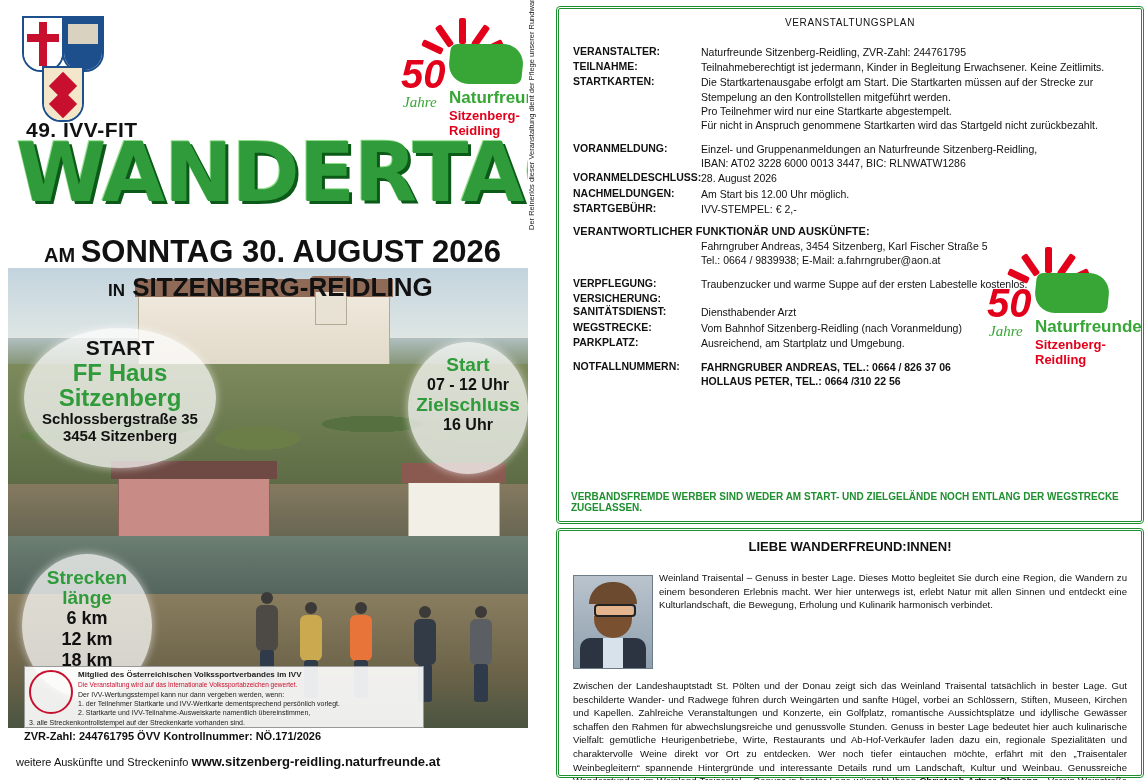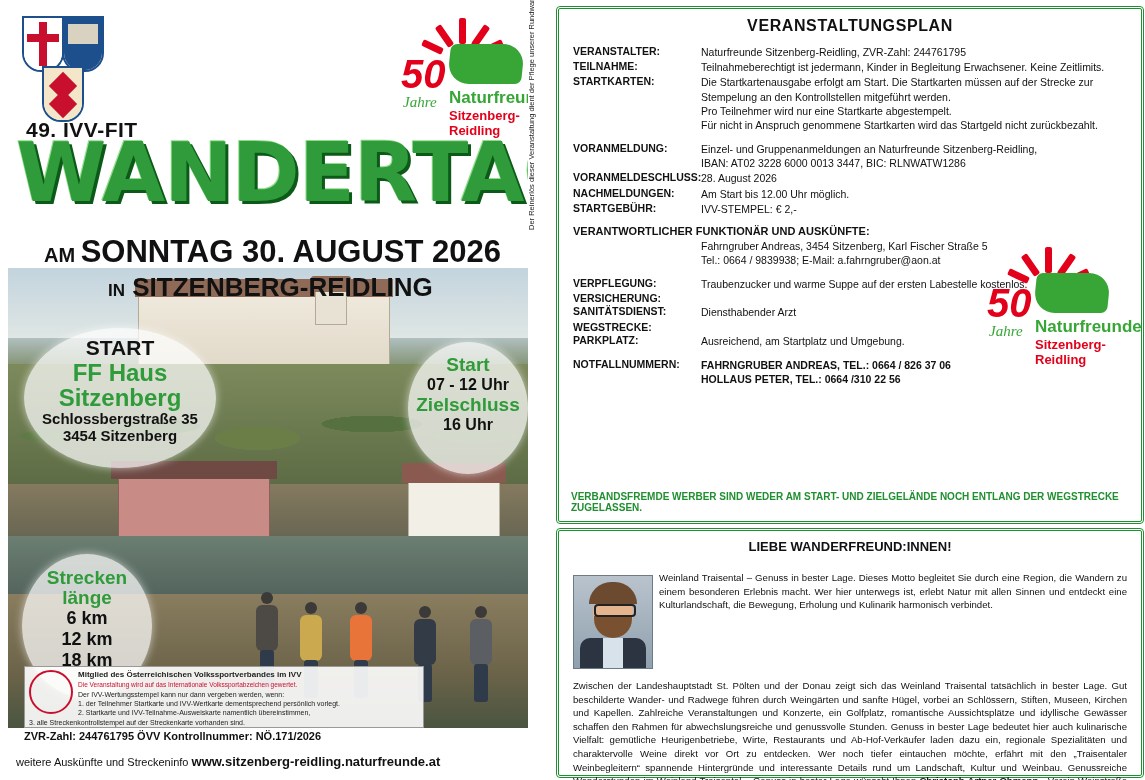--- a/index.html
+++ b/index.html
@@ -160,21 +160,21 @@
 
   
   .panel{
     position:absolute;border:3px double #1f8f2f;border-radius:4px;background:#fff;
   }
   .panel-top{left:556px;top:6px;width:582px;height:512px;}
   .panel-bottom{left:556px;top:528px;width:582px;height:244px;}
 
   .vp-title{
     position:absolute;left:0;top:8px;width:100%;text-align:center;
-    font-size:16px;font-weight:bold;color:#111;letter-spacing:0.6px;
+    font-size:10px;font-weight:normal;color:#111;letter-spacing:0.6px;
   }
   .rows{position:absolute;left:14px;top:36px;width:556px;font-size:10.5px;color:#111;}
   .row{display:flex;margin-bottom:1px;}
   .row .k{width:128px;font-weight:bold;flex:0 0 128px;}
   .row .v{flex:1;}
   .row .v div{line-height:1.35;}
   .section-head{font-weight:bold;font-size:11px;margin:9px 0 2px 0;}
   .gap{height:9px;}
   .emerg{margin-top:10px;font-weight:bold;}
   .emerg .k{font-weight:bold;}
@@ -401,20 +401,23 @@
         <div class="k">VERSICHERUNG:</div>
       </div>
       <div class="row">
         <div class="k">SANITÄTSDIENST:</div>
         <div class="v">
             <div>Diensthabender Arzt</div>
           </div>
       </div>
       <div class="row">
         <div class="k">WEGSTRECKE:</div>
+        <div class="v">
+            <div>Vom Bahnhof Sitzenberg-Reidling (nach Voranmeldung)</div>
+          </div>
       </div>
       <div class="row">
         <div class="k">PARKPLATZ:</div>
         <div class="v">
             <div>Ausreichend, am Startplatz und Umgebung.</div>
           </div>
       </div>
 
       <div class="row emerg">
         <div class="k">NOTFALLNUMMERN:</div>

